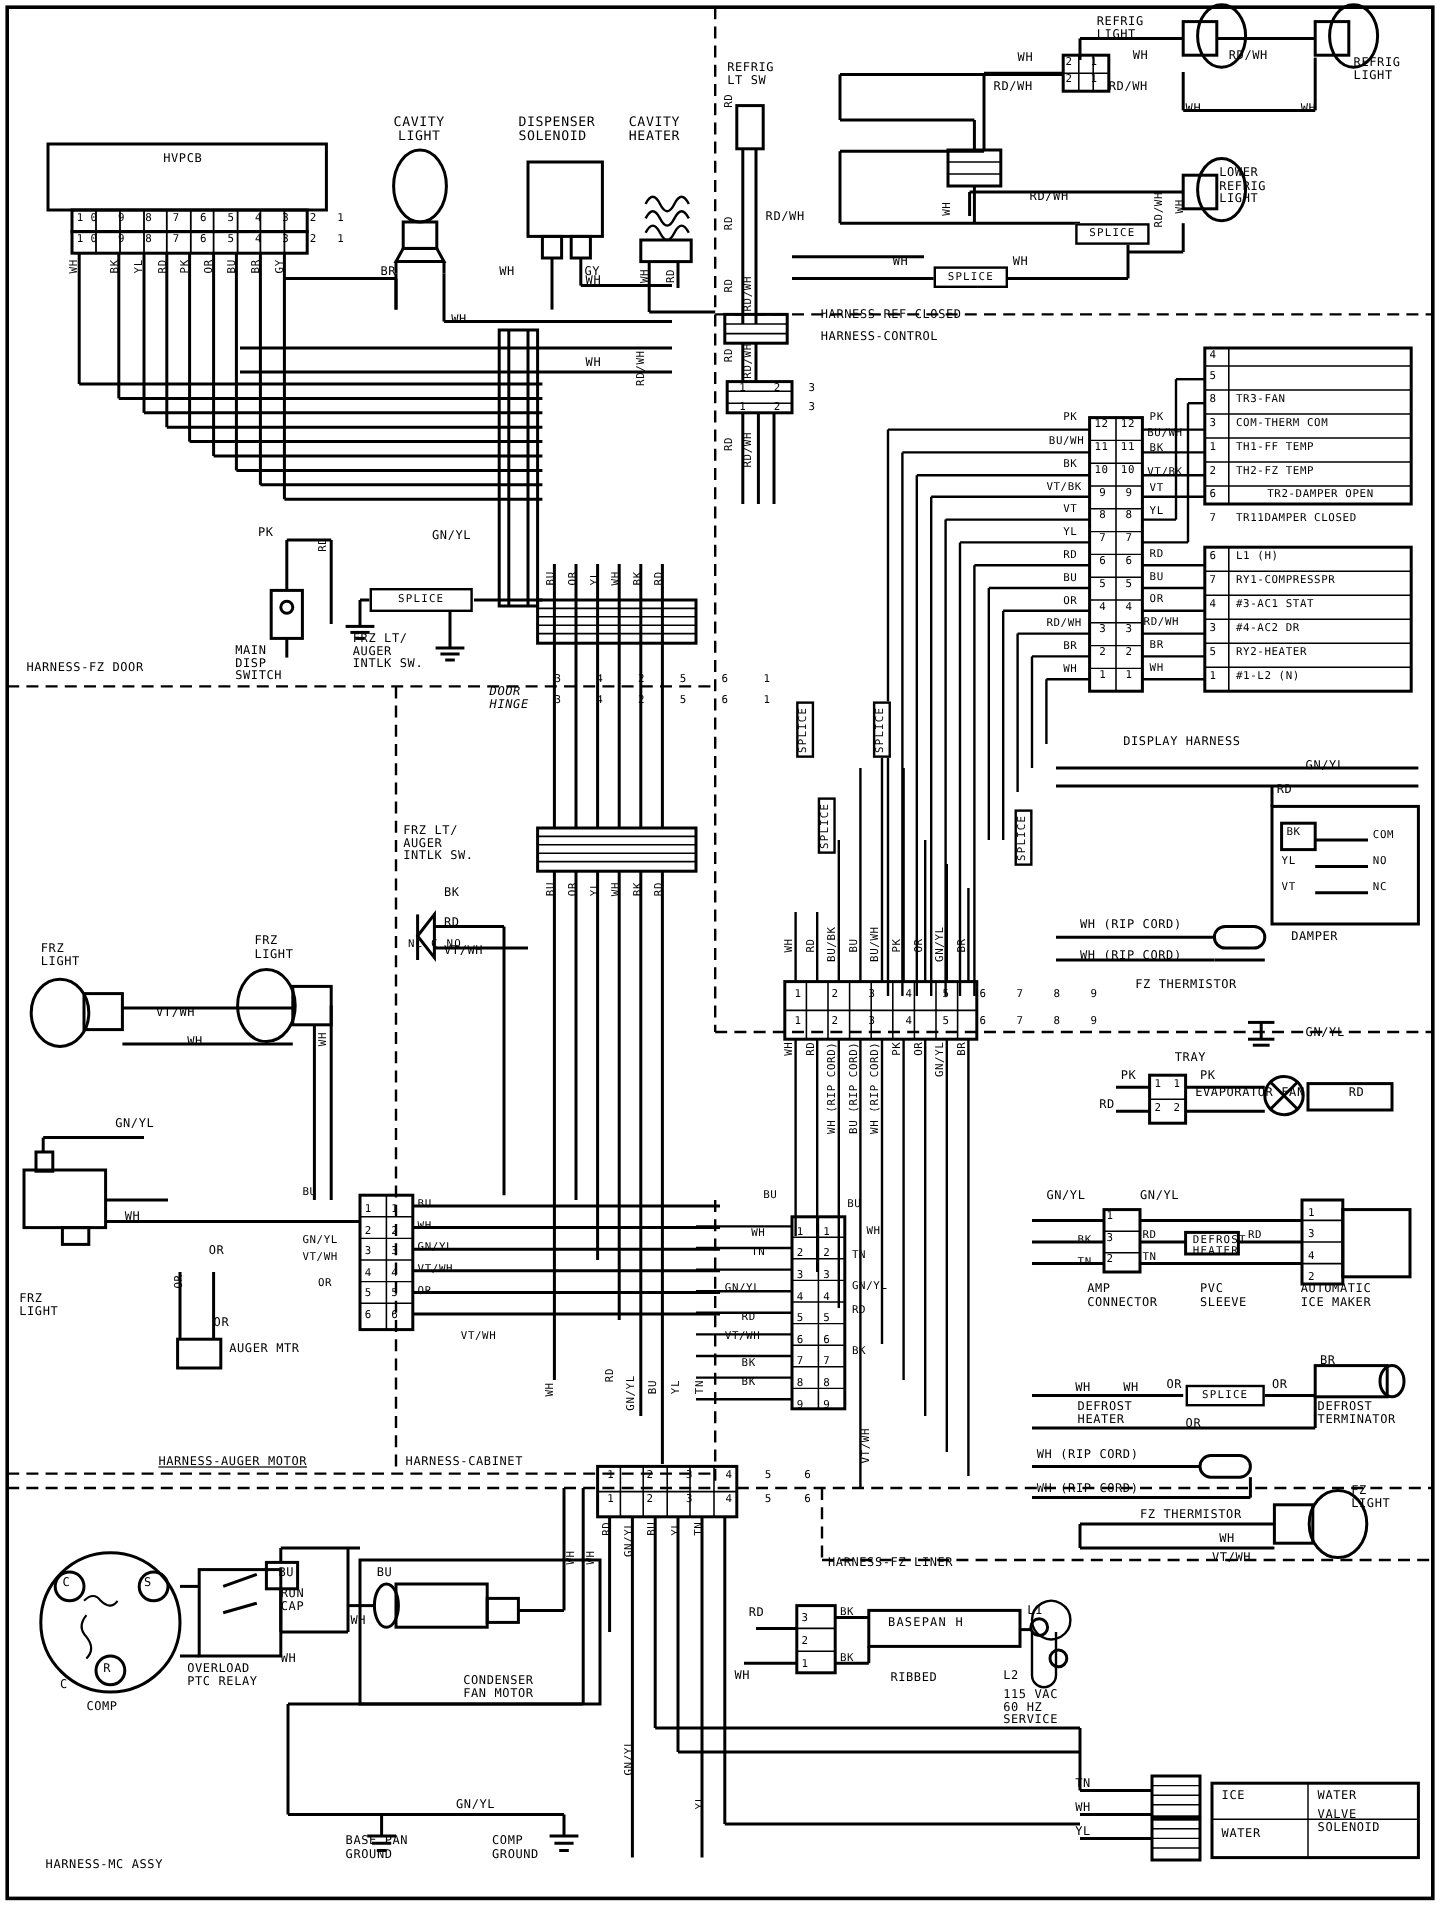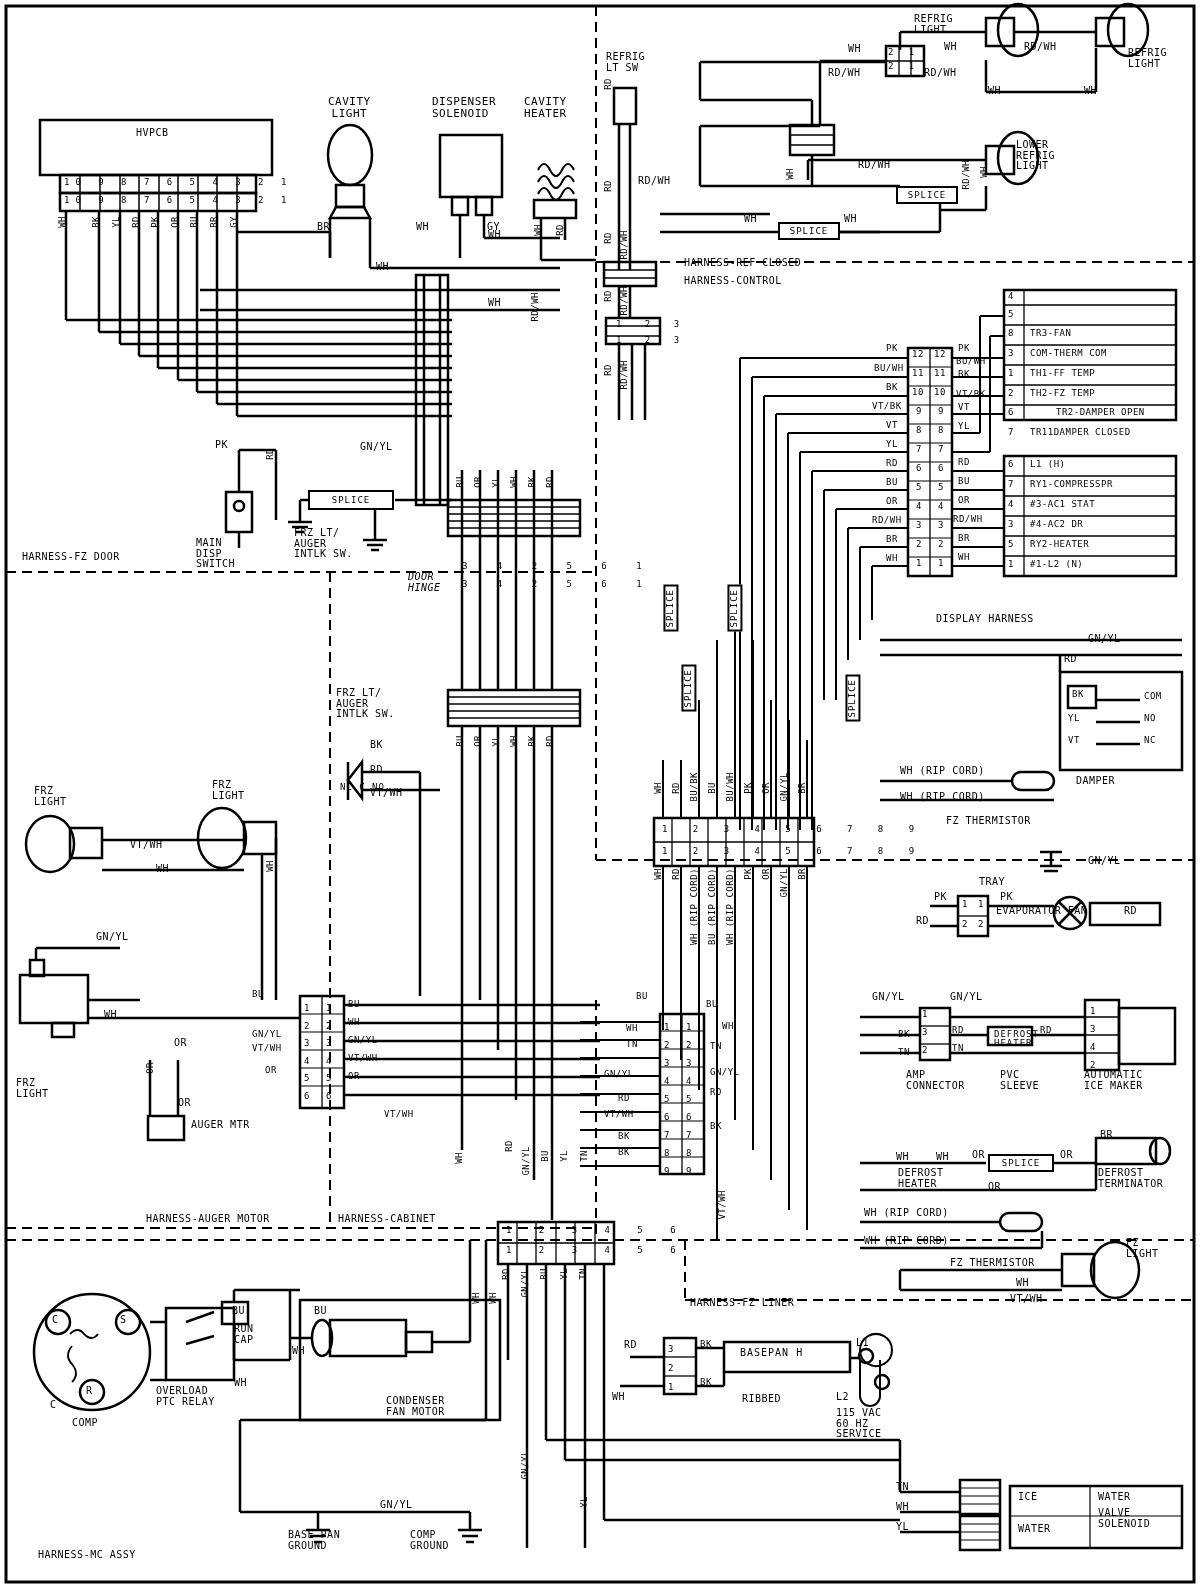--- a/index.html
+++ b/index.html
@@ -665,21 +665,21 @@
 4
 5
 6</div>
 <div class="lbl s9" style="left:348px;top:1000px;">BU</div>
 <div class="lbl s9" style="left:348px;top:1018px;">WH</div>
 <div class="lbl s9" style="left:348px;top:1036px;">GN/YL</div>
 <div class="lbl s9" style="left:348px;top:1054px;">VT/WH</div>
 <div class="lbl s9" style="left:348px;top:1072px;">OR</div>
 <div class="lbl s9" style="left:384px;top:1110px;">VT/WH</div>
 
-<div class="lbl s10" style="left:146px;top:1214px;">HARNESS-AUGER MOTOR</div>
+<div class="lbl s10" style="left:132px;top:1214px;text-decoration:underline;">HARNESS-AUGER MOTOR</div>
 <div class="lbl s10" style="left:338px;top:1214px;">HARNESS-CABINET</div>
 
 <div class="lbl s10" style="left:606px;top:52px;">REFRIG
 LT SW</div>
 <div class="lbl s9 vert" style="left:604px;top:78px;">RD</div>
 <div class="lbl s9 vert" style="left:604px;top:180px;">RD</div>
 <div class="lbl s9 vert" style="left:604px;top:232px;">RD</div>
 <div class="lbl s9 vert" style="left:620px;top:230px;">RD/WH</div>
 <div class="lbl s9 vert" style="left:604px;top:290px;">RD</div>
 <div class="lbl s9 vert" style="left:620px;top:286px;">RD/WH</div>

